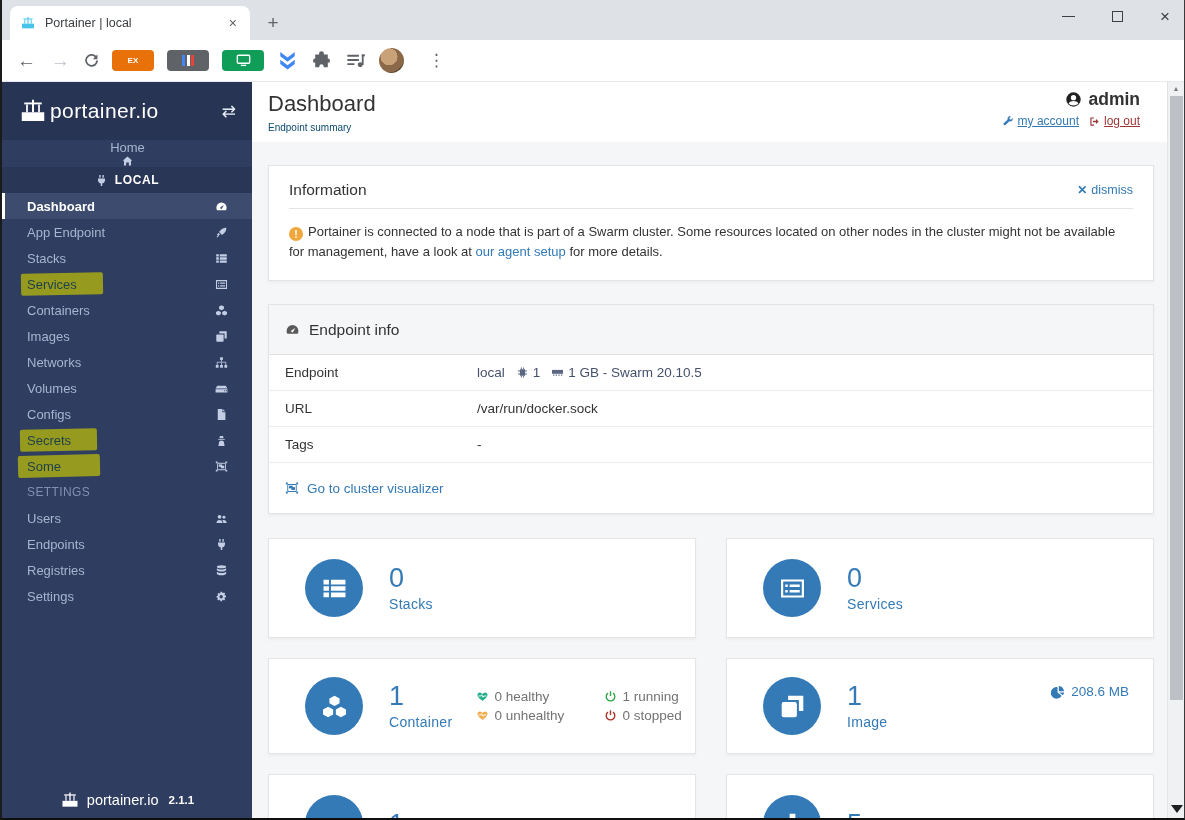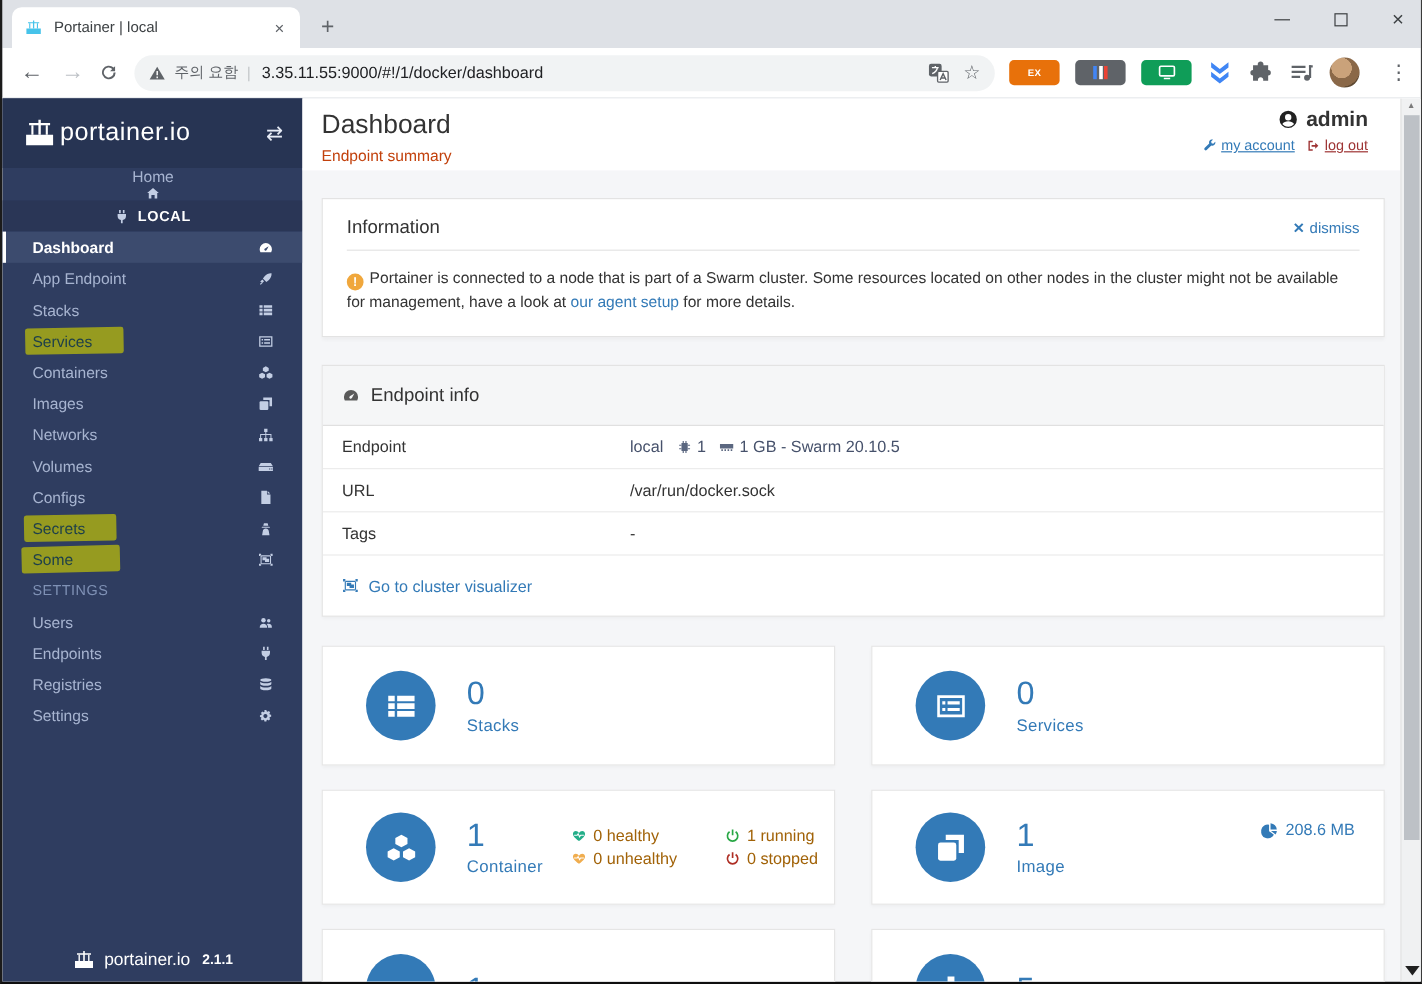--- a/index.html
+++ b/index.html
@@ -63,21 +63,21 @@
   .sec-head { height:26px; display:flex; align-items:center; padding:0 25px; font-size:12px; letter-spacing:.4px; color:#7f91b5; }
   .side-footer { position:absolute; bottom:10px; left:0; width:100%; display:flex; align-items:center; justify-content:center; gap:7px; color:#fff; }
   .side-footer .f-ic { width:20px; height:20px; color:#fff; }
   .f-logo { font-size:14.5px; font-weight:300; }
   .f-ver { font-size:11.5px; font-weight:bold; margin-left:3px; }
 
   
   .main { flex:1; position:relative; background:#f5f6f8; overflow:hidden; }
   .page-header { height:60px; background:#fff; padding:9px 0 0 16px; position:relative; }
   .page-title { font-size:22px; color:#333; font-weight:500; }
-  .page-sub { font-size:13px; color:#c2410c; margin-top:5px; }
+  .page-sub { font-size:10px; color:#0c4a6e; margin-top:5px; }
   .user-box { position:absolute; top:7px; right:44px; text-align:right; }
   .user-line { display:flex; align-items:center; justify-content:flex-end; gap:6px; }
   .user-ic { width:17px; height:17px; color:#222; }
   .user-name { font-size:17.5px; font-weight:bold; color:#333; }
   .user-links { margin-top:4px; font-size:12px; display:flex; align-items:center; justify-content:flex-end; gap:10px; }
   .lnk-account { color:#337ab7; text-decoration:underline; display:flex; align-items:center; gap:4px; }
   .lnk-logout { color:#9e3434; text-decoration:underline; display:flex; align-items:center; gap:4px; }
   .mini-ic { width:11px; height:11px; }
 
   .panel { width:886px; margin-left:16px; background:#fff; border:1px solid #e3e3e3; box-shadow:0 2px 3px rgba(0,0,0,.04); }
@@ -87,37 +87,37 @@
   .dismiss { color:#337ab7; font-size:12.5px; display:flex; align-items:center; gap:4px; }
   .dismiss b { font-size:12px; }
   .info-body { margin-top:13px; font-size:13px; color:#333; line-height:1.55; max-width:845px; }
   .excl { display:inline-block; width:14px; height:14px; border-radius:50%; background:#f0a73c; color:#fff; font-size:10.5px; font-weight:bold; text-align:center; line-height:14px; margin-right:5px; vertical-align:-2px; }
   .a-blue { color:#337ab7; }
 
   .endpoint-panel { margin-top:23px; }
   .ep-head { height:50px; background:#f5f6f7; border-bottom:1px solid #e0e0e0; display:flex; align-items:center; padding:0 16px; }
   .ep-head .ic { width:15px; height:15px; color:#5a5a5a; }
   .ep-title { font-size:15.5px; color:#333; margin-left:9px; }
-  .erow { height:36px; display:flex; align-items:center; border-bottom:1px solid #ececec; font-size:13.5px; color:#333;gap:48px; }
+  .erow { height:36px; display:flex; align-items:center; border-bottom:1px solid #ececec; font-size:13.5px; color:#333; }
   .erow .rl { width:208px; padding-left:16px; flex:none; }
   .ep-val { display:flex; align-items:center; color:#46516b; }
   .ep-val .ic { width:13px; height:13px; color:#5b6780; margin:0 4px 0 11px; }
   .elink-row { height:50px; display:flex; align-items:center; padding-left:16px; color:#337ab7; font-size:13.5px; }
   .elink-row .ic { width:14px; height:14px; margin-right:8px; }
 
   .cards-row { display:flex; gap:30px; margin-left:16px; margin-top:24px; }
   .cards-row.r2 { margin-top:20px; }
   .card { width:428px; height:100px; background:#fff; border:1px solid #e5e5e5; box-shadow:0 2px 3px rgba(0,0,0,.04); display:flex; align-items:center; position:relative; }
   .card.h96 { height:96px; }
   .stat-circle { width:58px; height:58px; border-radius:50%; background:#337ab7; display:flex; align-items:center; justify-content:center; margin-left:36px; flex:none; }
   .stat-circle svg { width:27px; height:27px; color:#fff; }
   .stat-text { margin-left:26px; }
   .stat-count { font-size:27px; font-weight:300; color:#337ab7; line-height:1.05; }
   .stat-label { font-size:14px; color:#337ab7; margin-top:4px; letter-spacing:.3px; }
-  .cstats { margin-left:24px; display:grid; grid-template-columns:128px auto; row-gap:4px; font-size:13.5px; color:#a16207; }
+  .cstats { margin-left:24px; display:grid; grid-template-columns:128px auto; row-gap:4px; font-size:13.5px; color:#737373; }
   .cstat { display:flex; align-items:center; gap:5px; }
   .cstat .ic { width:13px; height:13px; flex:none; }
   .ic-green { color:#23ae89; } .ic-orange { color:#f0ad4e; } .ic-run { color:#28a745; } .ic-stop { color:#ae2e24; }
   .img-size { position:absolute; top:25px; right:24px; display:flex; align-items:center; gap:6px; color:#337ab7; font-size:13.5px; }
   .img-size .ic { width:14px; height:14px; }
 
   .scrollbar { position:absolute; top:0; right:0; width:17px; height:100%; background:#f0f1f2; border-left:1px solid #e3e3e3; z-index:7; }
   .sb-up { position:absolute; top:3px; left:0; width:100%; text-align:center; font-size:7px; color:#7a7a7a; }
   .sb-thumb { position:absolute; top:14px; left:2px; width:13px; height:604px; background:#bdc1c6; }
   .sb-down { position:absolute; bottom:7px; left:3px; width:0; height:0; border-left:6px solid transparent; border-right:6px solid transparent; border-top:8px solid #1f1f1f; z-index:8; }
@@ -147,36 +147,20 @@
       <span class="win-close">×</span>
     </div>
   </div>
 
   <div class="urlrow">
     <span class="nav-ic">←</span>
     <span class="nav-ic disabled">→</span>
     <svg class="reload-ic" viewBox="0 0 16 16" fill="currentColor">
         <path d="M13.6 2.4v4.4H9.2l1.9-1.9a4.3 4.3 0 1 0 1.2 3h1.8a6 6 0 1 1-1.8-4.3z"></path>
       </svg>
-    <div class="omnibox">
-      <svg class="warn-tri" viewBox="0 0 16 16" fill="currentColor">
-          <path d="M8 1.8 15.2 14H.8z"></path>
-          <path d="M7.3 6h1.4v4H7.3zM7.3 11.2h1.4v1.6H7.3z" fill="#fff"></path>
-        </svg>
-      <span class="warn-text">주의 요함</span>
-      <span class="url-sep">|</span>
-      <span class="url-text">3.35.11.55:9000/#!/1/docker/dashboard</span>
-      <svg class="omni-ic" viewBox="0 0 16 16" fill="currentColor">
-          <rect x="1" y="1" width="9.4" height="9.4" rx="1.6"></rect>
-          <path d="M3.2 3.9h5M5.7 2.6v1.3M7.3 3.9C6.9 6 5.4 7.6 3.4 8.4" stroke="#fff" stroke-width="1" fill="none"></path>
-          <path d="M8.2 6.6h6.2a.8.8 0 0 1 .8.8v6.4a.8.8 0 0 1-.8.8H8.2a.8.8 0 0 1-.8-.8V7.4a.8.8 0 0 1 .8-.8z" fill="#fff" stroke="currentColor" stroke-width="1"></path>
-          <path d="M9.3 13l2.2-4.6 2.2 4.6M10 11.6h3" stroke="currentColor" stroke-width="1.1" fill="none"></path>
-        </svg>
-      <span class="star">☆</span>
-    </div>
     <div class="ext-row">
       <div class="ext-sq ext-ex">EX</div>
       <div class="ext-sq ext-stripe">
           <span style="background:#4285f4"></span>
           <span style="background:#fff"></span>
           <span style="background:#ea4335"></span>
         </div>
       <div class="ext-sq ext-screen">
           <svg width="17" height="17" viewBox="0 0 16 16">
             <rect x="2.2" y="3" width="11.6" height="7.6" rx="1" fill="none" stroke="#fff" stroke-width="1.3"></rect>

